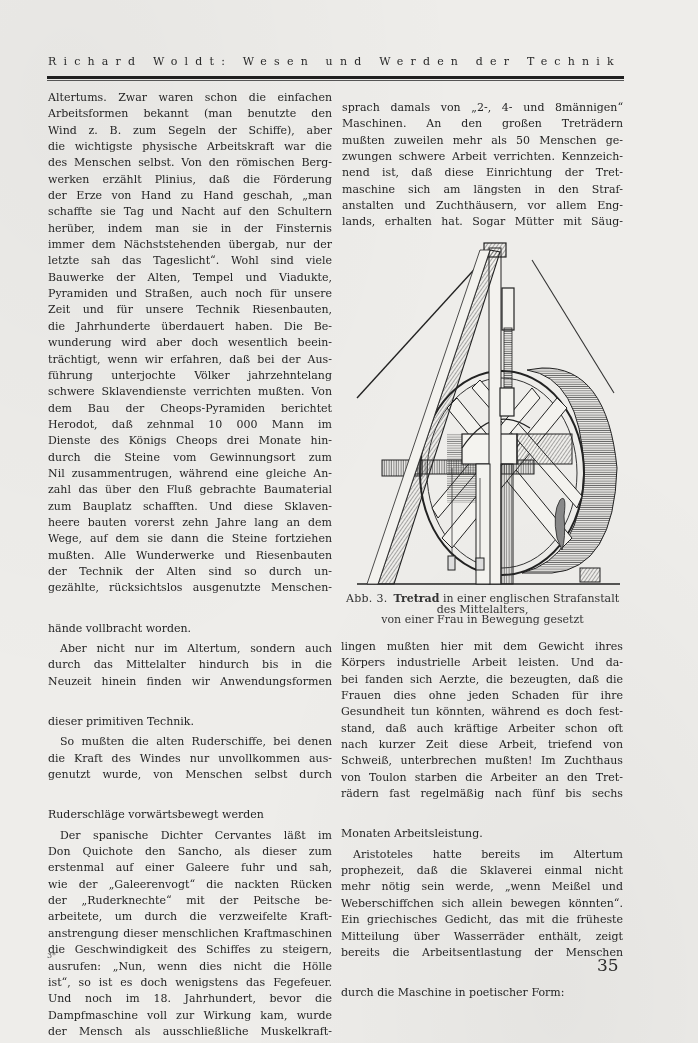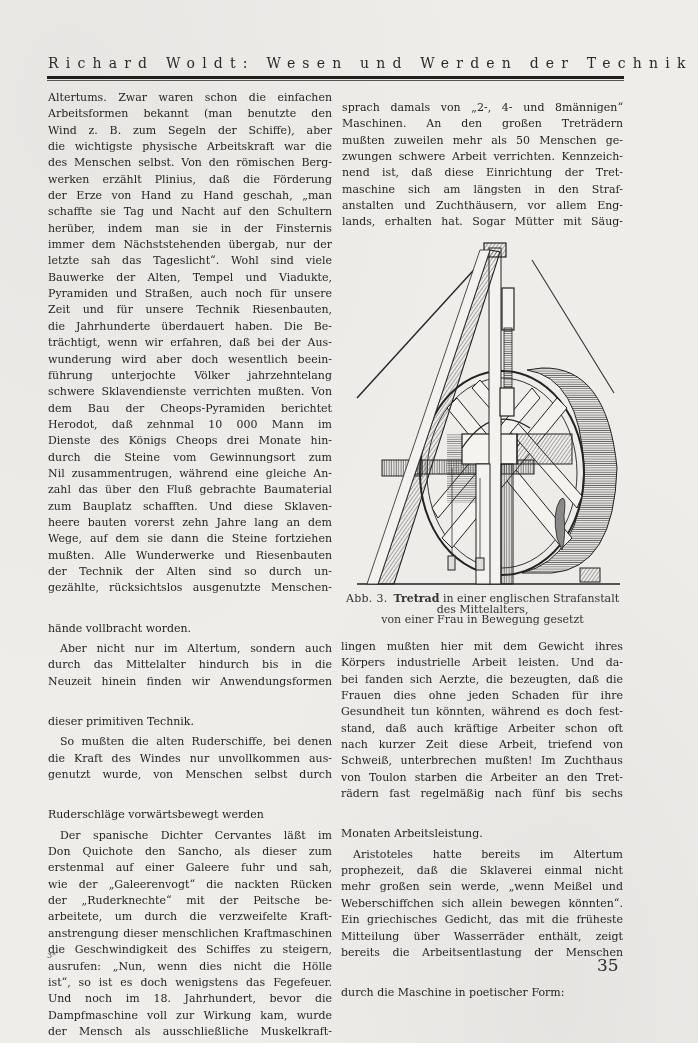--- a/index.html
+++ b/index.html
@@ -12,21 +12,21 @@
   }
   .page {
     position: absolute; left: 0; top: 0; width: 698px; height: 1043px;
     background:
       radial-gradient(ellipse at 80% 95%, rgba(0,0,0,0.04), transparent 40%),
       radial-gradient(ellipse at 10% 10%, rgba(0,0,0,0.03), transparent 45%),
       #eeedea;
   }
   .running-head {
     position: absolute; left: 48px; top: 55px; width: 575px;
-    font-family: "DejaVu Serif", serif; font-size: 14px;
+    font-family: "DejaVu Serif", serif; font-size: 11px;
     letter-spacing: 7.2px; white-space: nowrap; color: #2a2a2a;
   }
   .head-rule {
     position: absolute; left: 47px; top: 76px; width: 577px; height: 3px;
     background: #1f1f1f;
   }
   .head-rule-thin {
     position: absolute; left: 47px; top: 80px; width: 577px; height: 1px;
     background: #555;
   }
@@ -82,22 +82,22 @@
       <span class="ln">werken erzählt Plinius, daß die Förderung</span>
       <span class="ln">der Erze von Hand zu Hand geschah, „man</span>
       <span class="ln">schaffte sie Tag und Nacht auf den Schultern</span>
       <span class="ln">herüber, indem man sie in der Finsternis</span>
       <span class="ln">immer dem Nächststehenden übergab, nur der</span>
       <span class="ln">letzte sah das Tageslicht“. Wohl sind viele</span>
       <span class="ln">Bauwerke der Alten, Tempel und Viadukte,</span>
       <span class="ln">Pyramiden und Straßen, auch noch für unsere</span>
       <span class="ln">Zeit und für unsere Technik Riesenbauten,</span>
       <span class="ln">die Jahrhunderte überdauert haben. Die Be-</span>
+      <span class="ln">wunderung wird aber doch wesentlich beein-</span>
       <span class="ln">trächtigt, wenn wir erfahren, daß bei der Aus-</span>
-      <span class="ln">wunderung wird aber doch wesentlich beein-</span>
       <span class="ln">führung unterjochte Völker jahrzehntelang</span>
       <span class="ln">schwere Sklavendienste verrichten mußten. Von</span>
       <span class="ln">dem Bau der Cheops-Pyramiden berichtet</span>
       <span class="ln">Herodot, daß zehnmal 10 000 Mann im</span>
       <span class="ln">Dienste des Königs Cheops drei Monate hin-</span>
       <span class="ln">durch die Steine vom Gewinnungsort zum</span>
       <span class="ln">Nil zusammentrugen, während eine gleiche An-</span>
       <span class="ln">zahl das über den Fluß gebrachte Baumaterial</span>
       <span class="ln">zum Bauplatz schafften. Und diese Sklaven-</span>
       <span class="ln">heere bauten vorerst zehn Jahre lang an dem</span>
@@ -223,21 +223,21 @@
       <span class="ln">Gesundheit tun könnten, während es doch fest-</span>
       <span class="ln">stand, daß auch kräftige Arbeiter schon oft</span>
       <span class="ln">nach kurzer Zeit diese Arbeit, triefend von</span>
       <span class="ln">Schweiß, unterbrechen mußten! Im Zuchthaus</span>
       <span class="ln">von Toulon starben die Arbeiter an den Tret-</span>
       <span class="ln">rädern fast regelmäßig nach fünf bis sechs</span>
       <span class="ln last">Monaten Arbeitsleistung.</span>
       <span class="gap"></span>
       <span class="ln indent">Aristoteles hatte bereits im Altertum</span>
       <span class="ln">prophezeit, daß die Sklaverei einmal nicht</span>
-      <span class="ln">mehr großen sein werde, „wenn Meißel und</span>
+      <span class="ln">mehr nötig sein werde, „wenn Meißel und</span>
       <span class="ln">Weberschiffchen sich allein bewegen könnten“.</span>
       <span class="ln">Ein griechisches Gedicht, das mit die früheste</span>
       <span class="ln">Mitteilung über Wasserräder enthält, zeigt</span>
       <span class="ln">bereits die Arbeitsentlastung der Menschen</span>
       <span class="ln last">durch die Maschine in poetischer Form:</span>
     </div>
 
   <div class="folio-mark">3*</div>
   <div class="page-number">35</div>
 </div>

